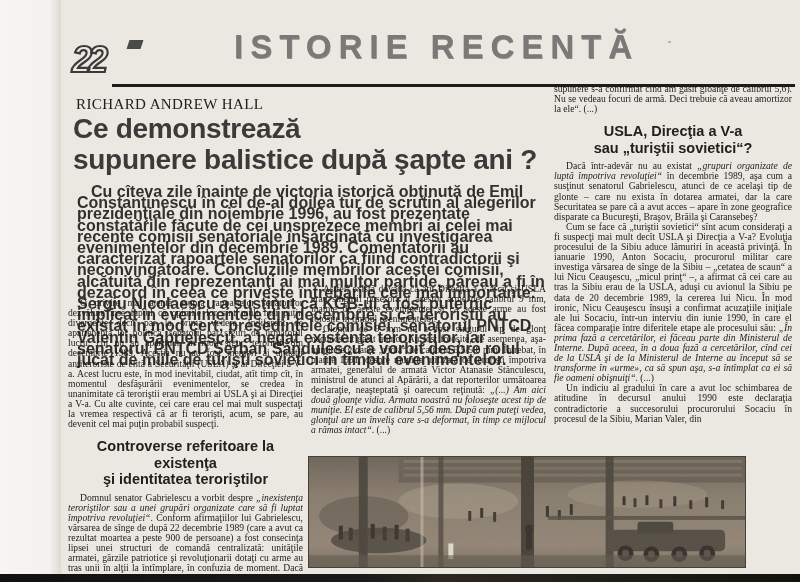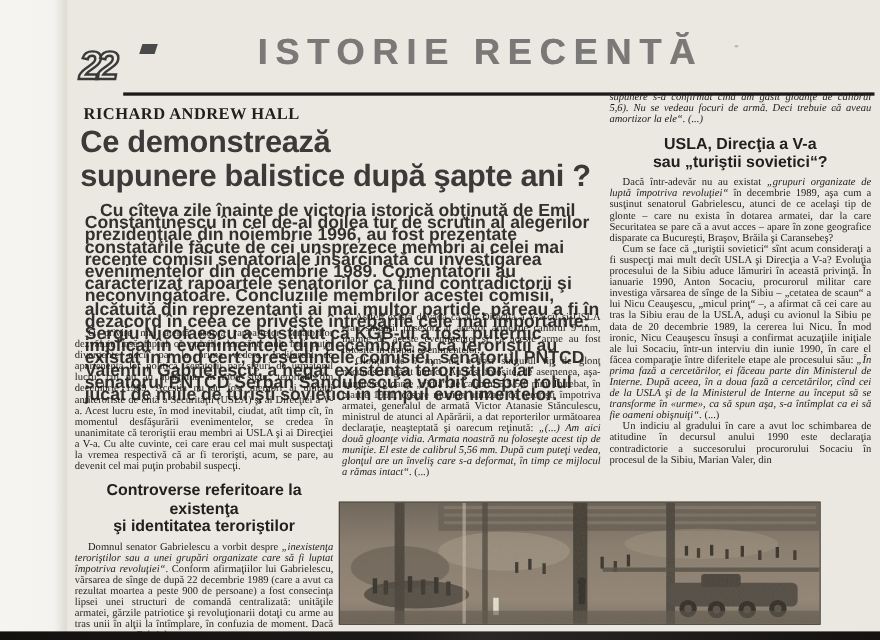--- a/index.html
+++ b/index.html
@@ -31,21 +31,21 @@
     position:absolute;left:112px;top:84px;width:683px;height:3px;background:#1c1b19;
   }
   .section-title{
     position:absolute;left:234px;top:28px;width:560px;
     font-family:"Liberation Sans",sans-serif;font-size:33px;font-weight:700;
     letter-spacing:7px;color:#7b7977;white-space:nowrap;
     text-shadow:0.5px 0.5px 0 #8f8d8a;
   }
   .byline{
     position:absolute;left:76px;top:96px;
-    font-family:"Liberation Serif",serif;font-size:15px;font-weight:700;
+    font-family:"Liberation Serif",serif;font-size:15px;font-weight:400;
     letter-spacing:0.4px;color:#21201e;
   }
   .article-title{
     position:absolute;left:73px;top:113px;width:480px;
     font-family:"Liberation Sans",sans-serif;font-size:28px;line-height:31px;
     font-weight:700;color:#3b3a38;white-space:pre-line;letter-spacing:-0.3px;
   }
   .intro{
     position:absolute;left:77px;top:186px;width:468px;
     font-family:"Liberation Sans",sans-serif;font-size:16px;line-height:11.2px;
@@ -54,21 +54,21 @@
   
   .col{position:absolute;overflow:hidden;}
   .col-left{left:68px;top:298px;width:235px;height:278px;}
   .col-mid{left:311px;top:284px;width:235px;height:163px;}
   .col-right{left:554px;top:84px;width:238px;height:372px;}
   .bp{
     margin:0;font-family:"Liberation Serif",serif;font-size:9.6px;line-height:10.1px;
     color:#1d1c1a;text-align:justify;text-indent:12px;
   }
   .it{font-style:italic;}
-  .quote-cont{font-style:italic;text-indent:0;}
+  .quote-cont{text-indent:0;}
   .sub-heading{
     margin:9px 0 5px 0;font-family:"Liberation Sans",sans-serif;
     font-size:14.5px;line-height:16.5px;font-weight:700;color:#21201e;
     white-space:pre-line;text-align:center;
   }
   
   .photo{
     position:absolute;left:308px;top:456px;width:438px;height:112px;
     border:1px solid #44403a;box-sizing:border-box;background:#8b7f70;z-index:20;
   }

